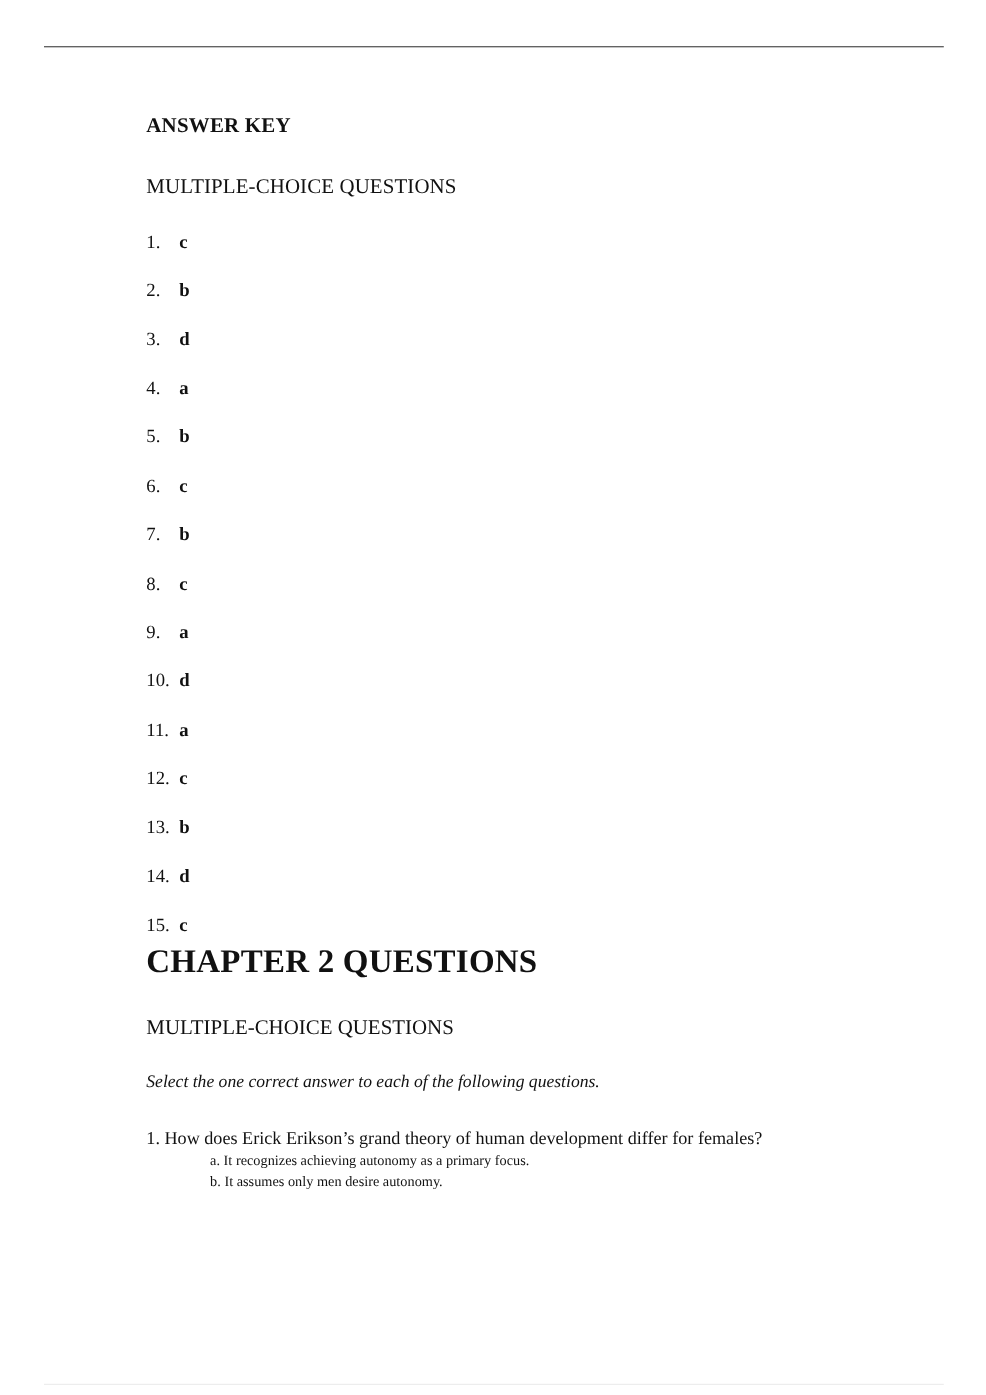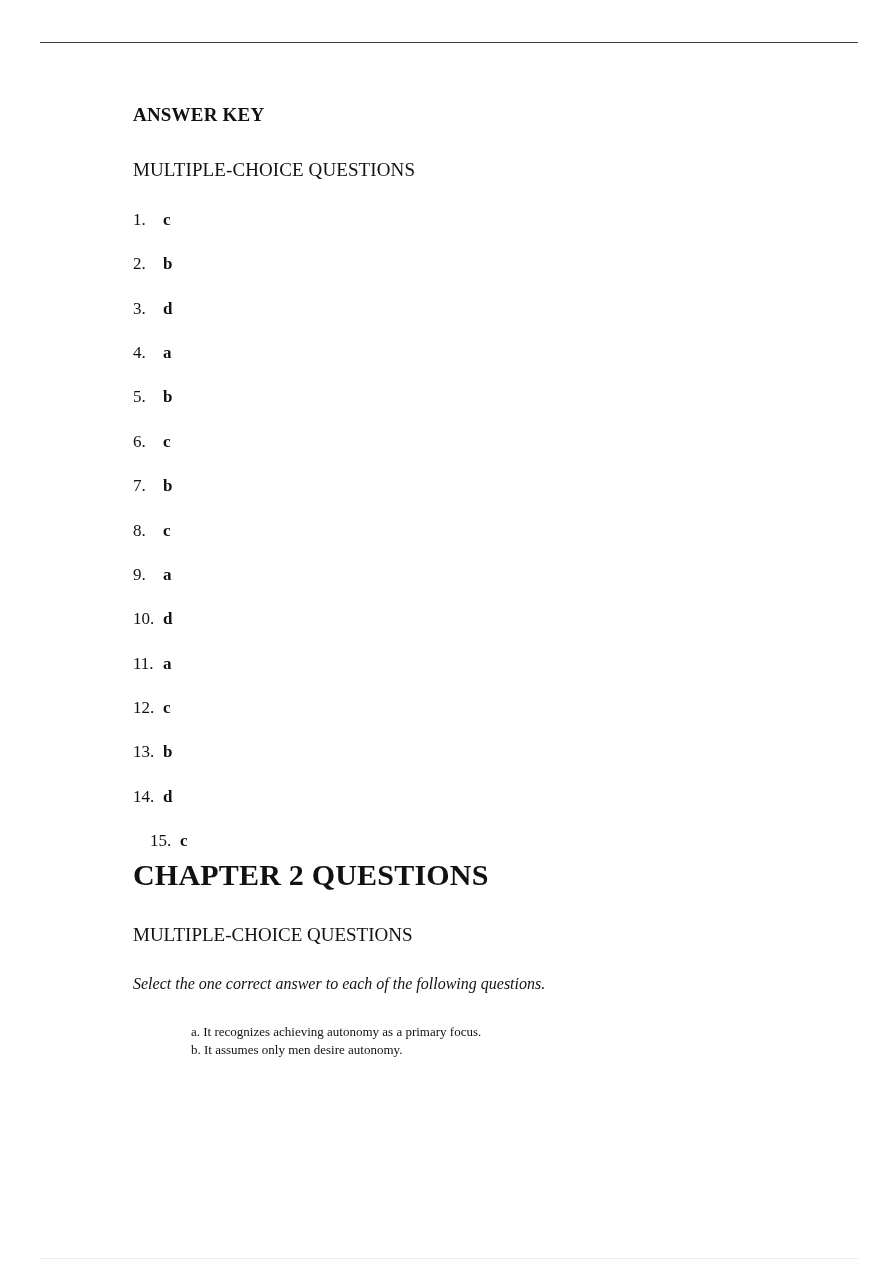--- a/index.html
+++ b/index.html
@@ -71,21 +71,20 @@
   }
   .answer-row {
     display: flex;
     align-items: baseline;
     height: 44.4px;
     font-size: 17px;
     line-height: 1;
   }
   .answer-row.tight {
     height: 26px;
-    margin-left: 17px;
   }
   .answer-num {
     display: inline-block;
     width: 30px;
     font-weight: normal;
     font-size: 17px;
   }
   .answer-val {
     font-weight: bold;
     font-size: 17px;
@@ -208,20 +207,21 @@
       </li>
     </ol>
 
     <h1 class="chapter-title">CHAPTER 2 QUESTIONS</h1>
 
     <h2 class="section-title-2">MULTIPLE-CHOICE QUESTIONS</h2>
 
     <p class="instruction">Select the one correct answer to each of the following questions.</p>
 
     <div class="question-block">
+      <p class="question-line">1. How does Erick Erikson’s grand theory of human development differ for females?</p>
       <p class="option-line">a. It recognizes achieving autonomy as a primary focus.</p>
       <p class="option-line">b. It assumes only men desire autonomy.</p>
     </div>
 
   </div>
 
   <div class="rule-bottom"></div>
 
 </div>
 

